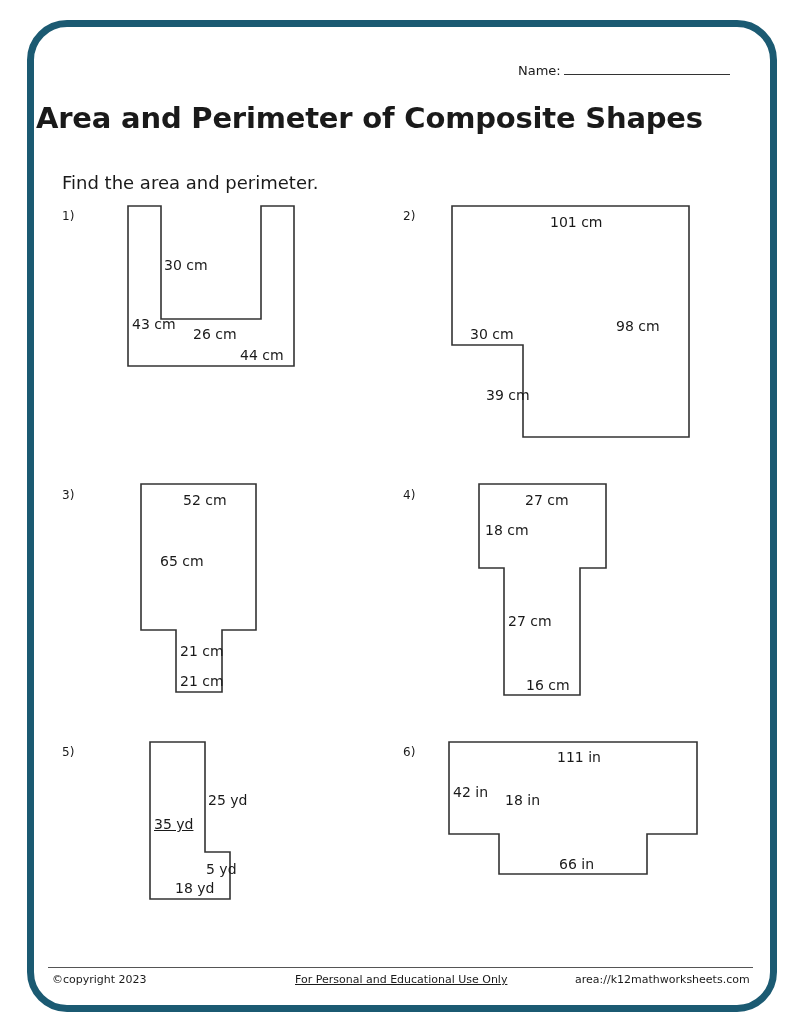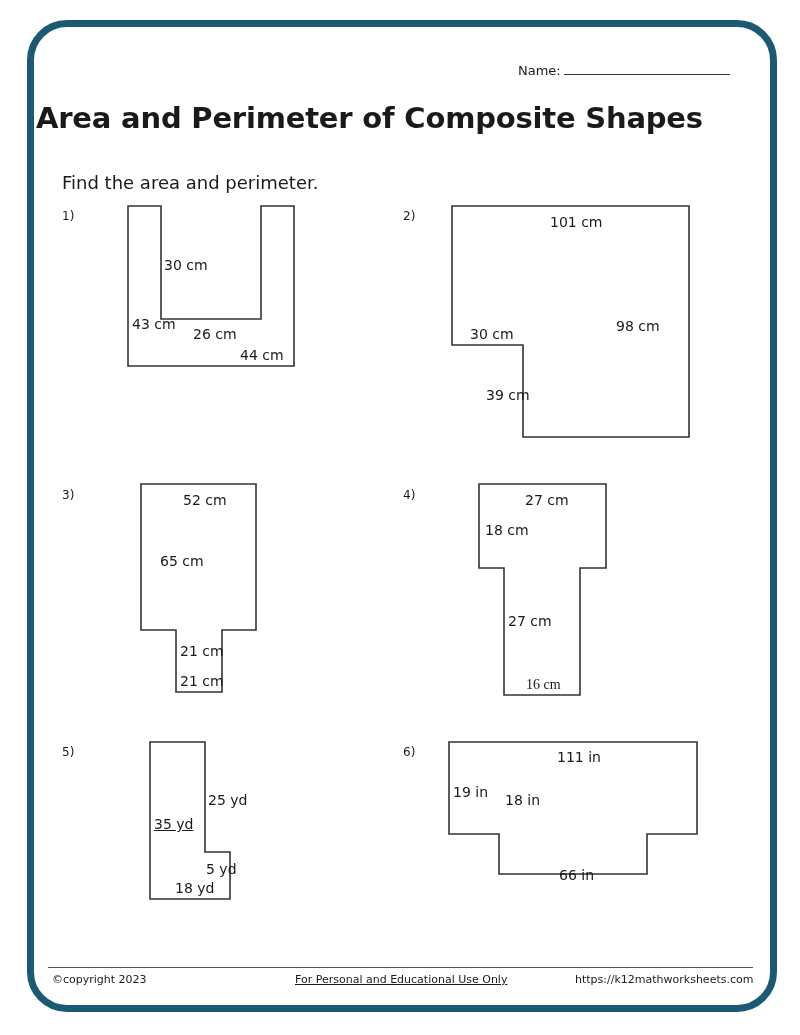--- a/index.html
+++ b/index.html
@@ -64,28 +64,28 @@
 <div class="dim" style="left:486px;top:387px;">39 cm</div>
 
 <div class="dim" style="left:183px;top:492px;">52 cm</div>
 <div class="dim" style="left:144px;top:553px;margin-left:16px;">65 cm</div>
 <div class="dim" style="left:180px;top:643px;">21 cm</div>
 <div class="dim" style="left:180px;top:673px;">21 cm</div>
 
 <div class="dim" style="left:525px;top:492px;">27 cm</div>
 <div class="dim" style="left:485px;top:522px;">18 cm</div>
 <div class="dim" style="left:508px;top:613px;">27 cm</div>
-<div class="dim" style="left:526px;top:677px;font-family:Liberation Serif, serif;">16 cm</div>
+<div class="dim" style="left:526px;top:677px;">16 cm</div>
 
 <div class="dim" style="left:208px;top:792px;">25 yd</div>
 <div class="dim" style="left:154px;top:816px;text-decoration:underline;">35 yd</div>
 <div class="dim" style="left:206px;top:861px;">5 yd</div>
 <div class="dim" style="left:175px;top:880px;">18 yd</div>
 
 <div class="dim" style="left:557px;top:749px;">111 in</div>
-<div class="dim" style="left:453px;top:784px;">19 in</div>
+<div class="dim" style="left:453px;top:784px;">42 in</div>
 <div class="dim" style="left:505px;top:792px;">18 in</div>
-<div class="dim" style="left:559px;top:856px;margin-top:11px;">66 in</div>
+<div class="dim" style="left:559px;top:856px;">66 in</div>
 
 <div class="footer-rule"></div>
 <div class="footer-text" style="left:52px;">©copyright 2023</div>
 <div class="footer-text" style="left:295px;text-decoration:underline;">For Personal and Educational Use Only</div>
-<div class="footer-text" style="left:575px;">https://k12mathworksheets.com</div>
+<div class="footer-text" style="left:575px;">area://k12mathworksheets.com</div>
 
 </body></html>

